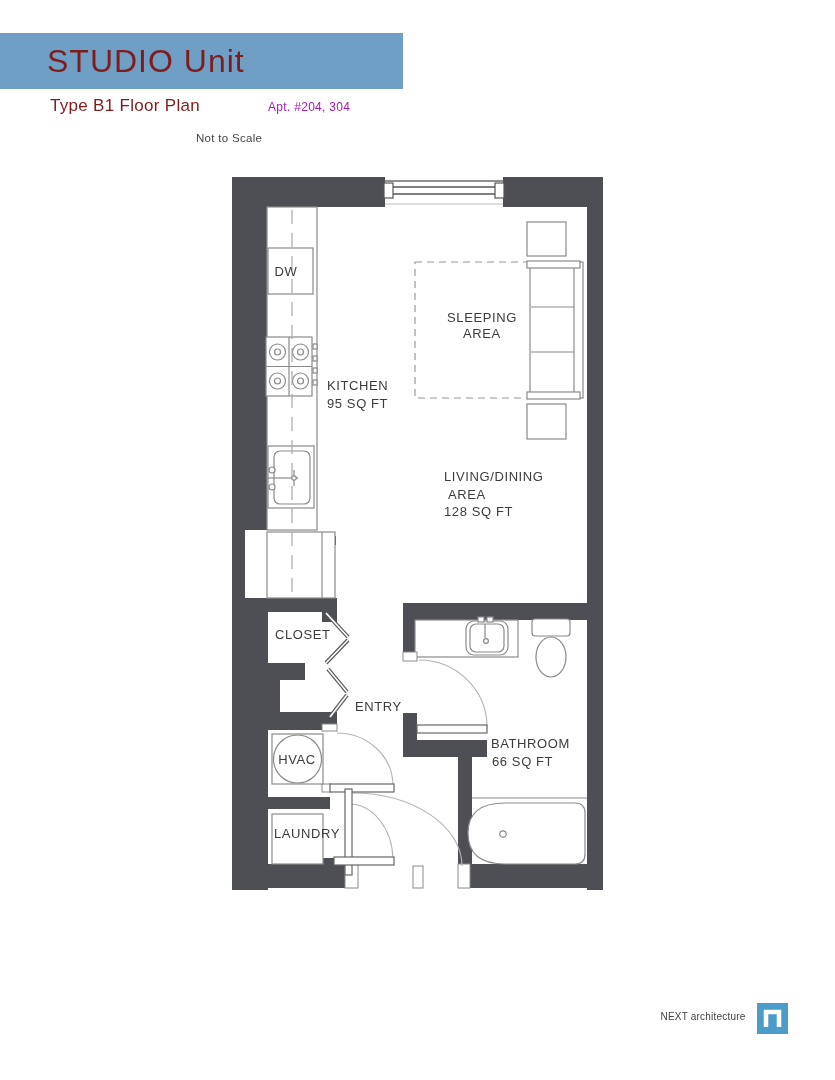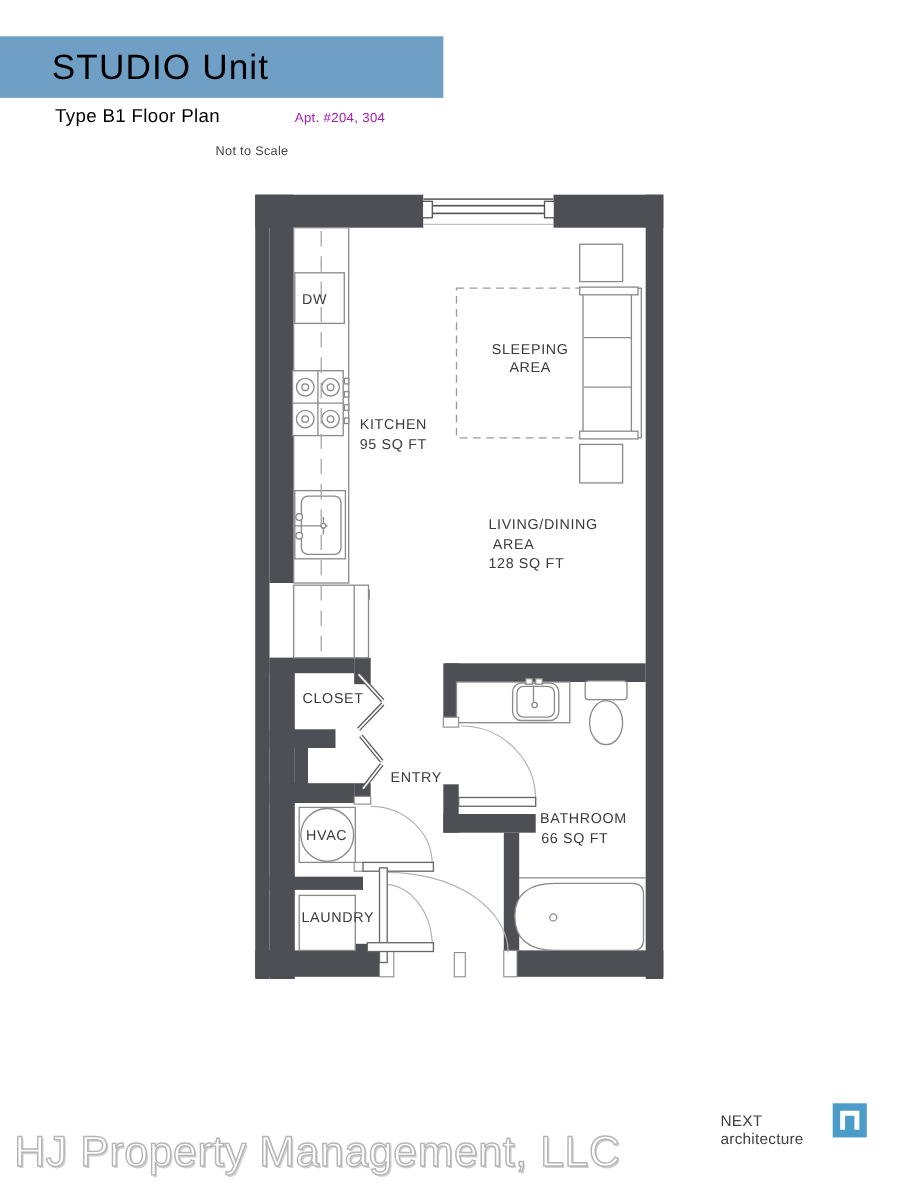--- a/index.html
+++ b/index.html
@@ -1,34 +1,34 @@
 <!DOCTYPE html>
 <html><head>
 <meta charset="utf-8">
 <style>
   html,body{margin:0;padding:0;background:#fff;}
   #page{position:relative;width:835px;height:1080px;background:#ffffff;overflow:hidden;
         font-family:"Liberation Sans", sans-serif;}
   
   #titlebar{position:absolute;left:0;top:33px;width:403px;height:56px;background:#6f9fc5;}
   #titlebar .t{position:absolute;left:47px;top:0;line-height:56px;font-size:32px;
-               color:#000000;letter-spacing:1px;}
+               color:#7f1d1d;letter-spacing:1px;}
   #subtitle-row{position:absolute;left:0;top:0;width:835px;}
-  .plan-type{position:absolute;left:50px;top:96px;font-size:17px;color:#000000;letter-spacing:.3px;}
+  .plan-type{position:absolute;left:50px;top:96px;font-size:17px;color:#7f1d1d;letter-spacing:.3px;}
   .scale-note{position:absolute;left:196px;top:100px;font-size:11.5px;color:#454545;letter-spacing:.3px;margin-top:32px;}
   .apt-note{position:absolute;left:268px;top:100px;font-size:12px;color:#a21caf;letter-spacing:.3px;}
   
   #plan{position:absolute;left:0;top:0;}
   text.lbl{fill:#3c3c3c;font-size:13px;letter-spacing:.6px;font-family:"Liberation Sans",sans-serif;}
   
   #company{position:absolute;left:13px;top:1026px;font-size:39px;letter-spacing:.5px;
            color:#ffffff;-webkit-text-stroke:1.3px #b5b5b5;
            text-shadow:1.5px 1.5px 0 #d2d2d2;}
-  #architect{position:absolute;left:655px;top:1011px;width:96px;text-align:left;
-             font-size:14px;color:#3f3f3f;letter-spacing:.2px;}
+  #architect{position:absolute;left:655px;top:1011px;width:96px;text-align:center;
+             font-size:10px;color:#3f3f3f;letter-spacing:.2px;}
   #arch-logo{position:absolute;left:757px;top:1003px;width:31px;height:31px;background:#4b9cc8;}
 </style>
 </head>
 <body>
 
 <div id="page">
 
   <div id="titlebar">
     <div class="t">STUDIO Unit</div>
   </div>
@@ -211,21 +211,20 @@
       <text class="lbl" x="444" y="516">128 SQ FT</text>
       <text class="lbl" x="275" y="639">CLOSET</text>
       <text class="lbl" x="355" y="711">ENTRY</text>
       <text class="lbl" x="297" y="764" font-size="12.5" text-anchor="middle">HVAC</text>
       <text class="lbl" x="274" y="838" font-size="12.5">LAUNDRY</text>
       <text class="lbl" x="491" y="748">BATHROOM</text>
       <text class="lbl" x="492" y="766">66 SQ FT</text>
     </g>
   </svg>
 
-  <div id="company">HJ Property Management, LLC</div>
   <div id="architect">NEXT architecture</div>
   <div id="arch-logo">
     <svg width="31" height="31" viewBox="0 0 31 31">
       <path d="M 9 24 L 9 9 L 22 9 L 22 24" fill="none" stroke="#ffffff" stroke-width="4.5"></path>
     </svg>
   </div>
 
 </div>
 
 </body></html>

